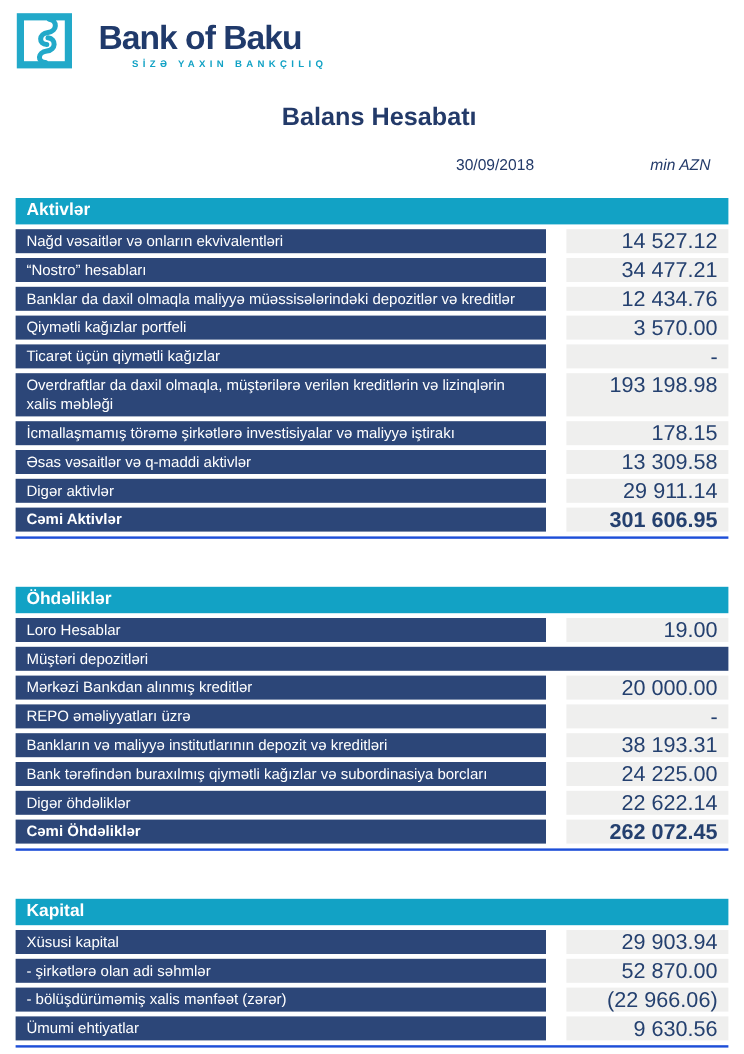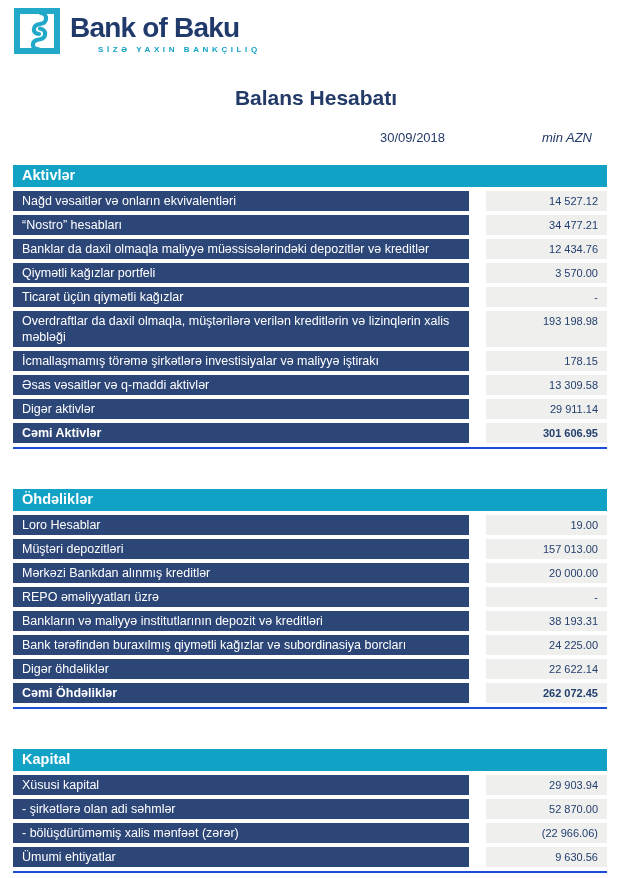--- a/index.html
+++ b/index.html
@@ -8,21 +8,21 @@
     --text-navy:#24406F;
     --value-bg:#EFEFEE;
   }
   *{box-sizing:border-box;}
   html,body{margin:0;padding:0;}
   body{
     width:620px;height:878px;overflow:hidden;background:#ffffff;
     font-family:"Liberation Sans","DejaVu Sans",sans-serif;
     -webkit-font-smoothing:antialiased;
   }
-  .header{display:flex;align-items:center;gap:9px;padding:4px 0 0 13px;height:58px;}
+  .header{display:flex;align-items:flex-end;gap:21px;padding:4px 0 0 13px;height:58px;}
   .logo{width:48px;height:48px;flex:0 0 48px;}
   .brand-block{padding-top:5px;}
   .brand-name{
     color:#203A6B;font-size:28px;font-weight:bold;letter-spacing:-0.8px;line-height:28px;
   }
   .brand-tagline{
     color:var(--teal);font-size:8px;font-weight:bold;letter-spacing:3.6px;margin-top:3px;padding-left:28px;
   }
   .page-title{
     margin-top:28px;text-align:center;color:#233A69;font-size:21px;font-weight:bold;line-height:24px;padding-left:12px;
@@ -39,22 +39,22 @@
   .section-header{
     background:var(--teal);color:#fff;font-weight:bold;font-size:14.5px;
     padding:3px 9px 4px 9px;min-height:21px;line-height:15px;margin-bottom:4px;
   }
   .row{display:flex;margin-bottom:4px;}
   .row-label{
     flex:1;background:var(--row-navy);color:#fff;
     font-size:12.5px;line-height:16px;padding:2px 9px;min-height:20px;
   }
   .row-value{
-    width:121px;margin-left:17px;background:var(--value-bg);color:var(--text-navy);
-    font-size:11px;line-height:16px;padding:2px 9px;text-align:right;
+    width:135px;margin-left:17px;background:var(--value-bg);color:var(--text-navy);
+    font-size:18px;line-height:16px;padding:2px 9px;text-align:right;
     display:flex;align-items:flex-start;justify-content:flex-end;
   }
   .row.total .row-label,.row.total .row-value{font-weight:bold;}
 </style>
 </head>
 <body>
 
 <div class="header">
   <span class="logo">
     <svg viewBox="0 0 48 48" width="48" height="48" aria-hidden="true">
@@ -139,21 +139,20 @@
       <span>Öhdəliklər</span>
     </div>
     <div>
   <div class="row">
     <div class="row-label">Loro Hesablar</div>
     <div class="row-value">19.00</div>
   </div>
 
   <div class="row">
     <div class="row-label">Müştəri depozitləri</div>
-    <div class="row-value">157 013.00</div>
   </div>
 
   <div class="row">
     <div class="row-label">Mərkəzi Bankdan alınmış kreditlər</div>
     <div class="row-value">20 000.00</div>
   </div>
 
   <div class="row">
     <div class="row-label">REPO əməliyyatları üzrə</div>
     <div class="row-value">-</div>

